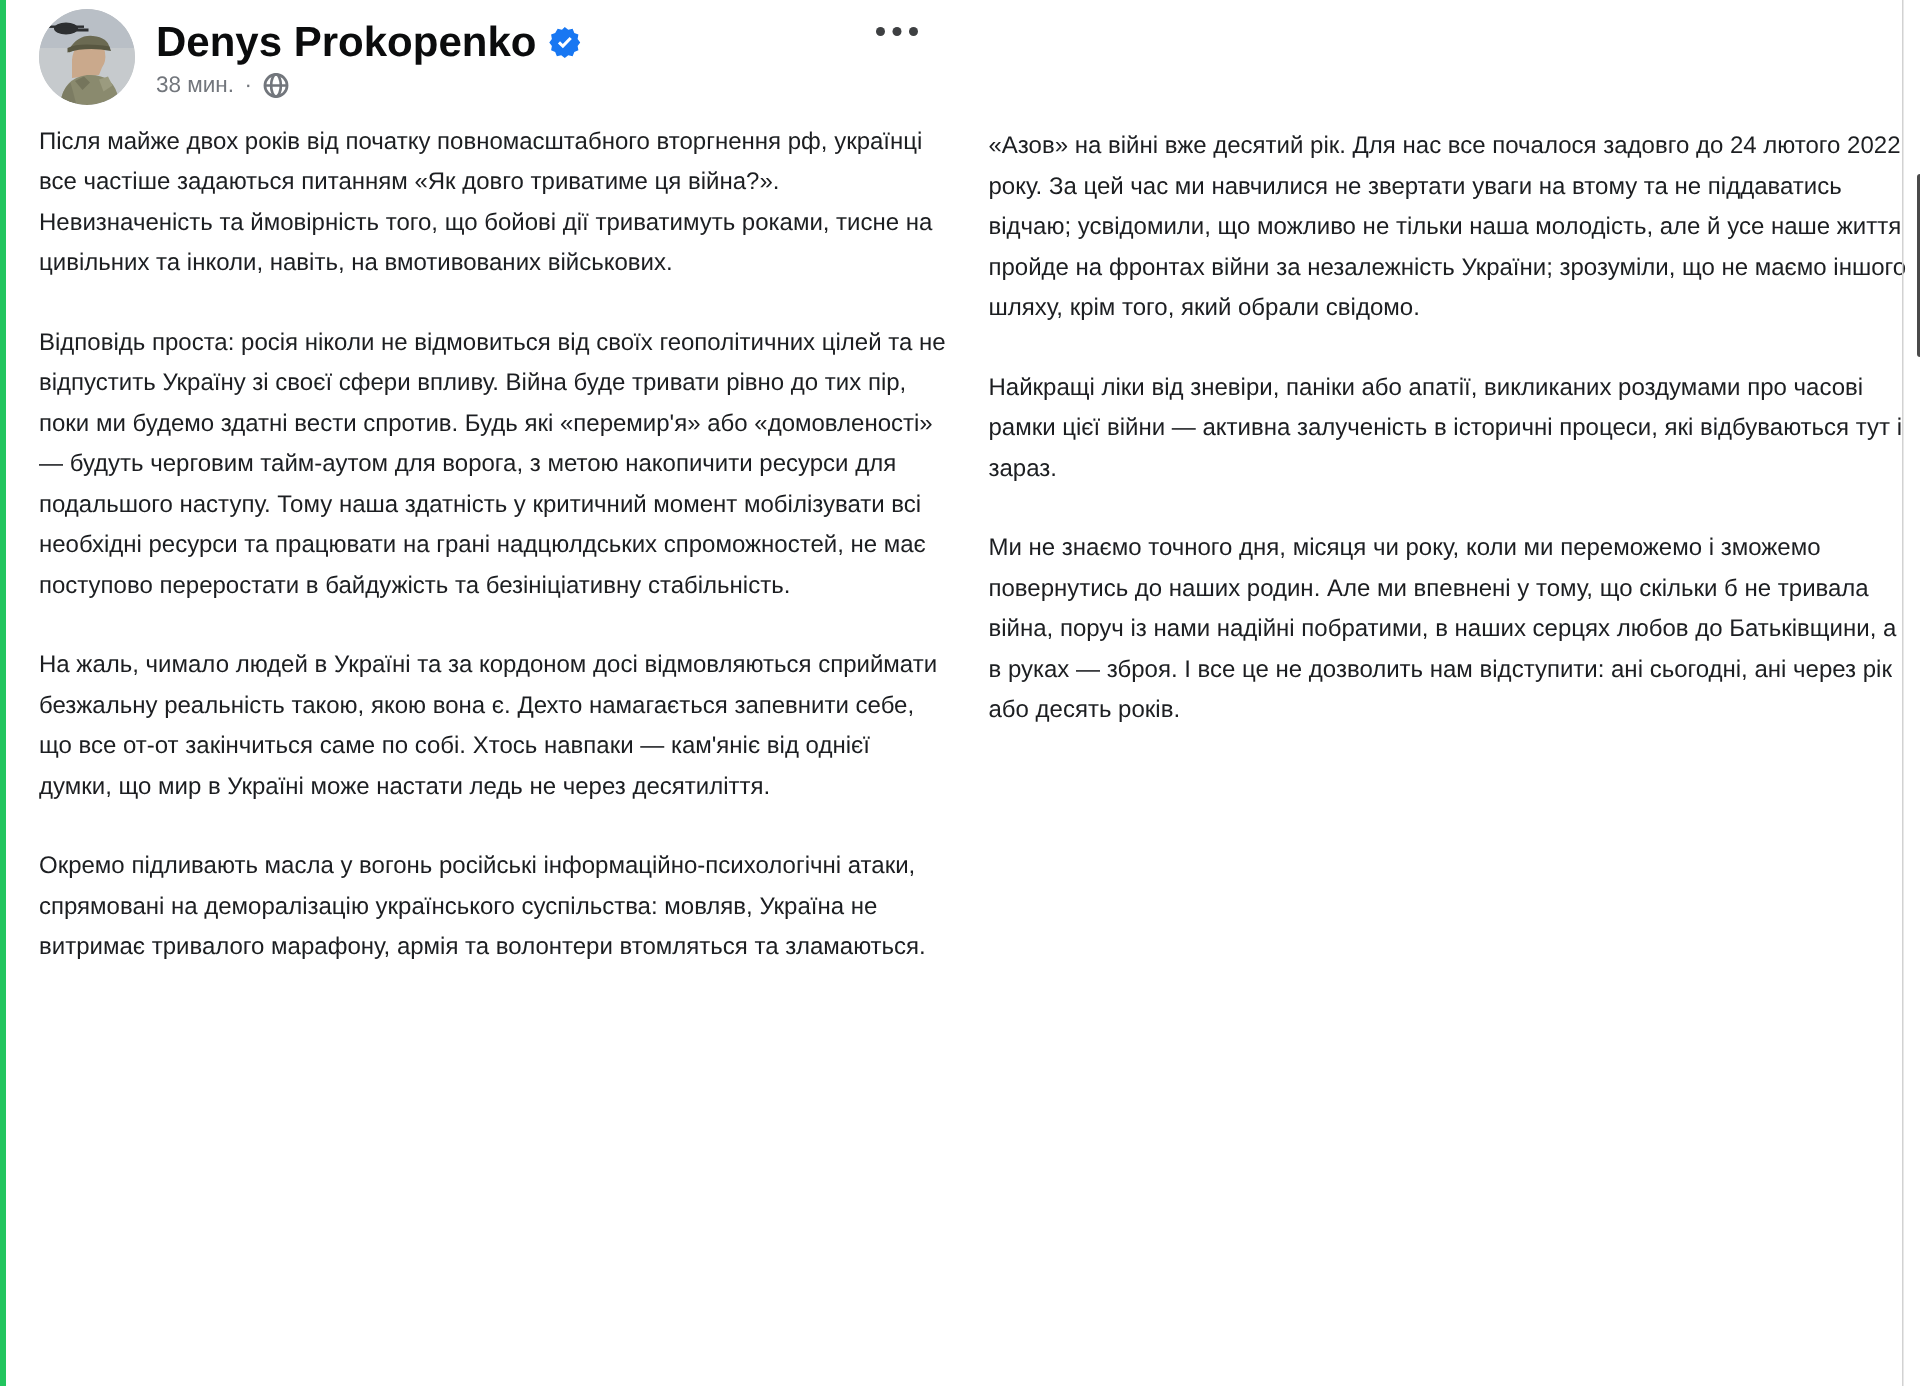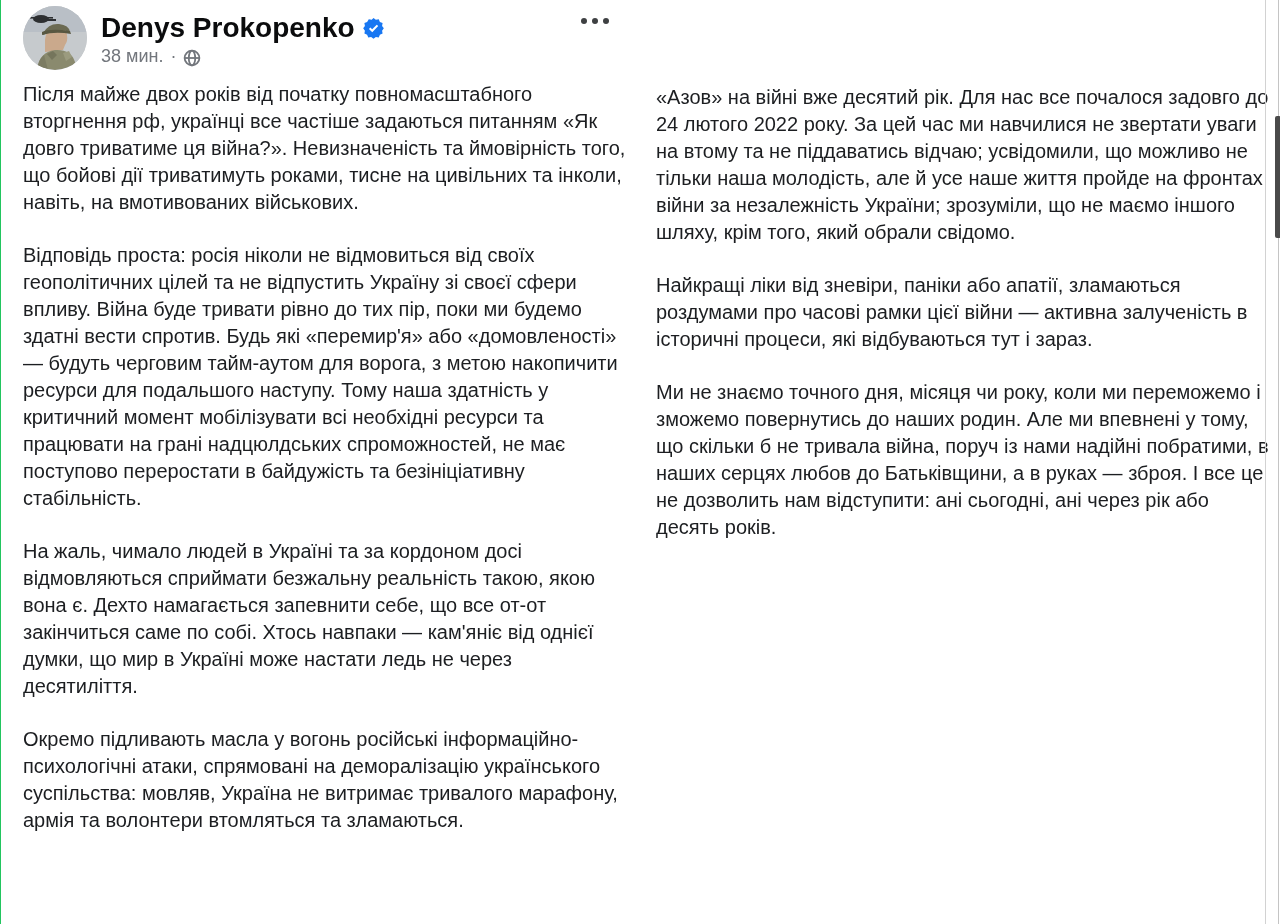--- a/index.html
+++ b/index.html
@@ -3,46 +3,46 @@
 <meta charset="utf-8">
 <style>
   * { margin:0; padding:0; box-sizing:border-box; }
   html,body { background:#e9e9e9; }
   .page {
     position:relative;
     width:1280px; height:924px;
     background:#ffffff;
     overflow:hidden;
     font-family:"Liberation Sans","DejaVu Sans",sans-serif;
-    border-left:1px solid #22c55e;
+    border-left:4px solid #22c55e;
   }
   
   .header { position:absolute; left:20px; top:4px; height:70px; }
   .avatar {
     position:absolute; left:2px; top:2px;
     width:64px; height:64px; border-radius:50%;
     overflow:hidden; background:#c3c7cb;
   }
   .name-row { position:absolute; left:80px; top:8px; display:flex; align-items:center; gap:8px; white-space:nowrap; }
   .author-name { font-size:28px; font-weight:bold; color:#0b0c0d; }
   .badge { width:21px; height:21px; display:inline-block; }
   .meta-row { position:absolute; left:80px; top:42px; display:flex; align-items:center; gap:7px; white-space:nowrap; }
-  .meta-text { font-size:18px; color:#72767c; }
+  .meta-text { font-size:15px; color:#72767c; }
   .globe { width:18px; height:18px; display:inline-block; margin-top:2px; }
   
   .more-btn {
     position:absolute; left:576px; top:14px;
     display:flex; gap:5px; padding:4px; cursor:pointer;
   }
   .more-btn .dot { width:6px; height:6px; border-radius:50%; background:#3e4042; }
   
   .col { position:absolute; top:81px; color:#1c1e21; }
   .col-left  { left:22px;  width:606px; }
   .col-right { left:655px; width:618px; top:84px; }
-  .col p { font-size:20px; line-height:27px; margin:0 0 26px 0; }
+  .col p { font-size:16px; line-height:27px; margin:0 0 26px 0; }
   .col p:last-child { margin-bottom:4px; }
   
   .edge-line-inner {
     position:absolute; top:0; bottom:0; left:1264px; width:1px; background:#d2d2d2;
   }
   .edge-line-outer {
     position:absolute; top:0; bottom:0; left:1277px; width:1px; background:#c4c4c4;
   }
   .scroll-thumb {
     position:absolute; left:1274px; top:116px; width:6px; height:122px;
@@ -112,21 +112,21 @@
 
   <div class="col col-left">
     <p>Після майже двох років від початку повномасштабного вторгнення рф, українці все частіше задаються питанням «Як довго триватиме ця війна?». Невизначеність та ймовірність того, що бойові дії триватимуть роками, тисне на цивільних та інколи, навіть, на вмотивованих військових.</p>
     <p>Відповідь проста: росія ніколи не відмовиться від своїх геополітичних цілей та не відпустить Україну зі своєї сфери впливу. Війна буде тривати рівно до тих пір, поки ми будемо здатні вести спротив. Будь які «перемир'я» або «домовленості» — будуть черговим тайм-аутом для ворога, з метою накопичити ресурси для подальшого наступу. Тому наша здатність у критичний момент мобілізувати всі необхідні ресурси та працювати на грані надцюлдських спроможностей, не має поступово переростати в байдужість та безініціативну стабільність.</p>
     <p>На жаль, чимало людей в Україні та за кордоном досі відмовляються сприймати безжальну реальність такою, якою вона є. Дехто намагається запевнити себе, що все от-от закінчиться саме по собі. Хтось навпаки — кам'яніє від однієї думки, що мир в Україні може настати ледь не через десятиліття.</p>
     <p>Окремо підливають масла у вогонь російські інформаційно-психологічні атаки, спрямовані на деморалізацію українського суспільства: мовляв, Україна не витримає тривалого марафону, армія та волонтери втомляться та зламаються.</p>
   </div>
 
   <div class="col col-right">
     <p>«Азов» на війні вже десятий рік. Для нас все почалося задовго до 24 лютого 2022 року. За цей час ми навчилися не звертати уваги на втому та не піддаватись відчаю; усвідомили, що можливо не тільки наша молодість, але й усе наше життя пройде на фронтах війни за незалежність України; зрозуміли, що не маємо іншого шляху, крім того, який обрали свідомо.</p>
-    <p>Найкращі ліки від зневіри, паніки або апатії, зламаються роздумами про часові рамки цієї війни — активна залученість в історичні процеси, які відбуваються тут і зараз.</p>
+    <p>Найкращі ліки від зневіри, паніки або апатії, викликаних роздумами про часові рамки цієї війни — активна залученість в історичні процеси, які відбуваються тут і зараз.</p>
     <p>Ми не знаємо точного дня, місяця чи року, коли ми переможемо і зможемо повернутись до наших родин. Але ми впевнені у тому, що скільки б не тривала війна, поруч із нами надійні побратими, в наших серцях любов до Батьківщини, а в руках — зброя. І все це не дозволить нам відступити: ані сьогодні, ані через рік або десять років.</p>
   </div>
 
   <div class="edge-line-inner"></div>
   <div class="edge-line-outer"></div>
   <div class="scroll-thumb"></div>
 
 </div>
 
 </body></html>

